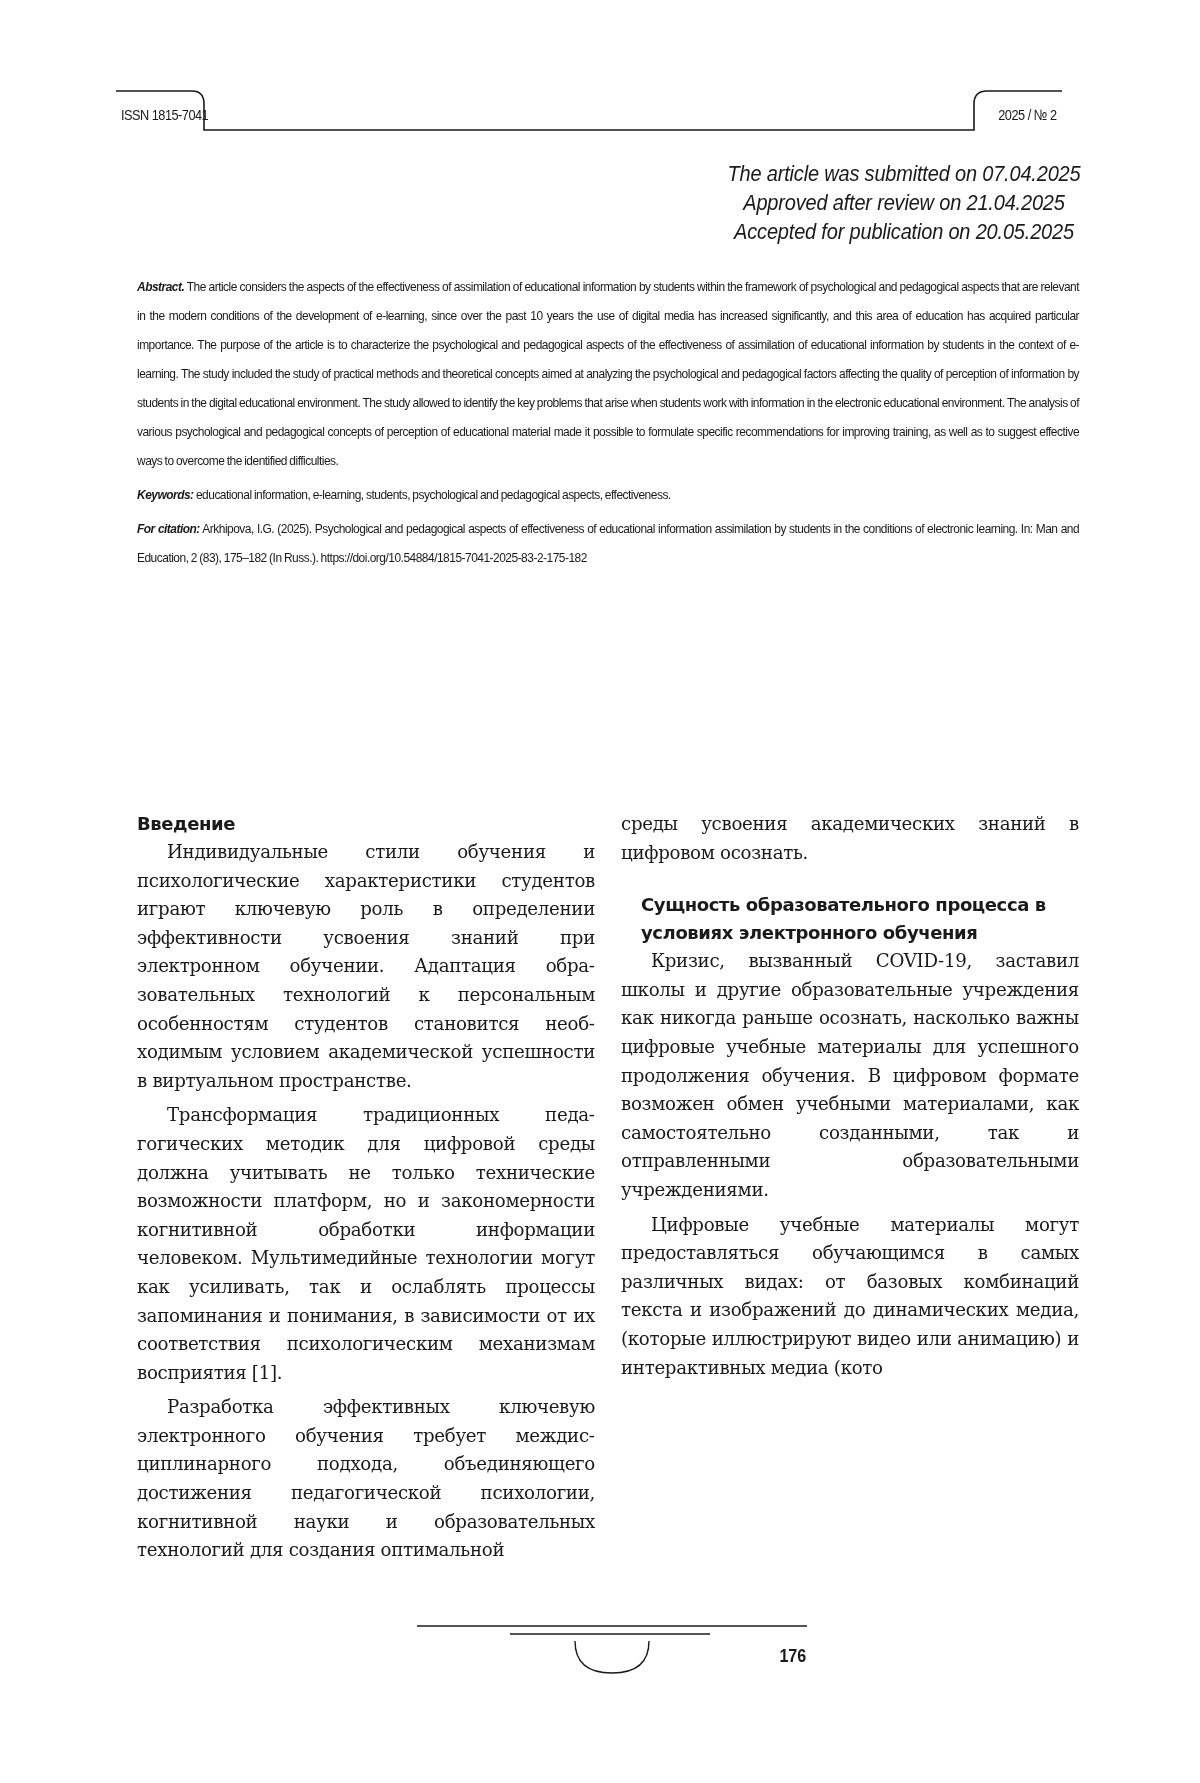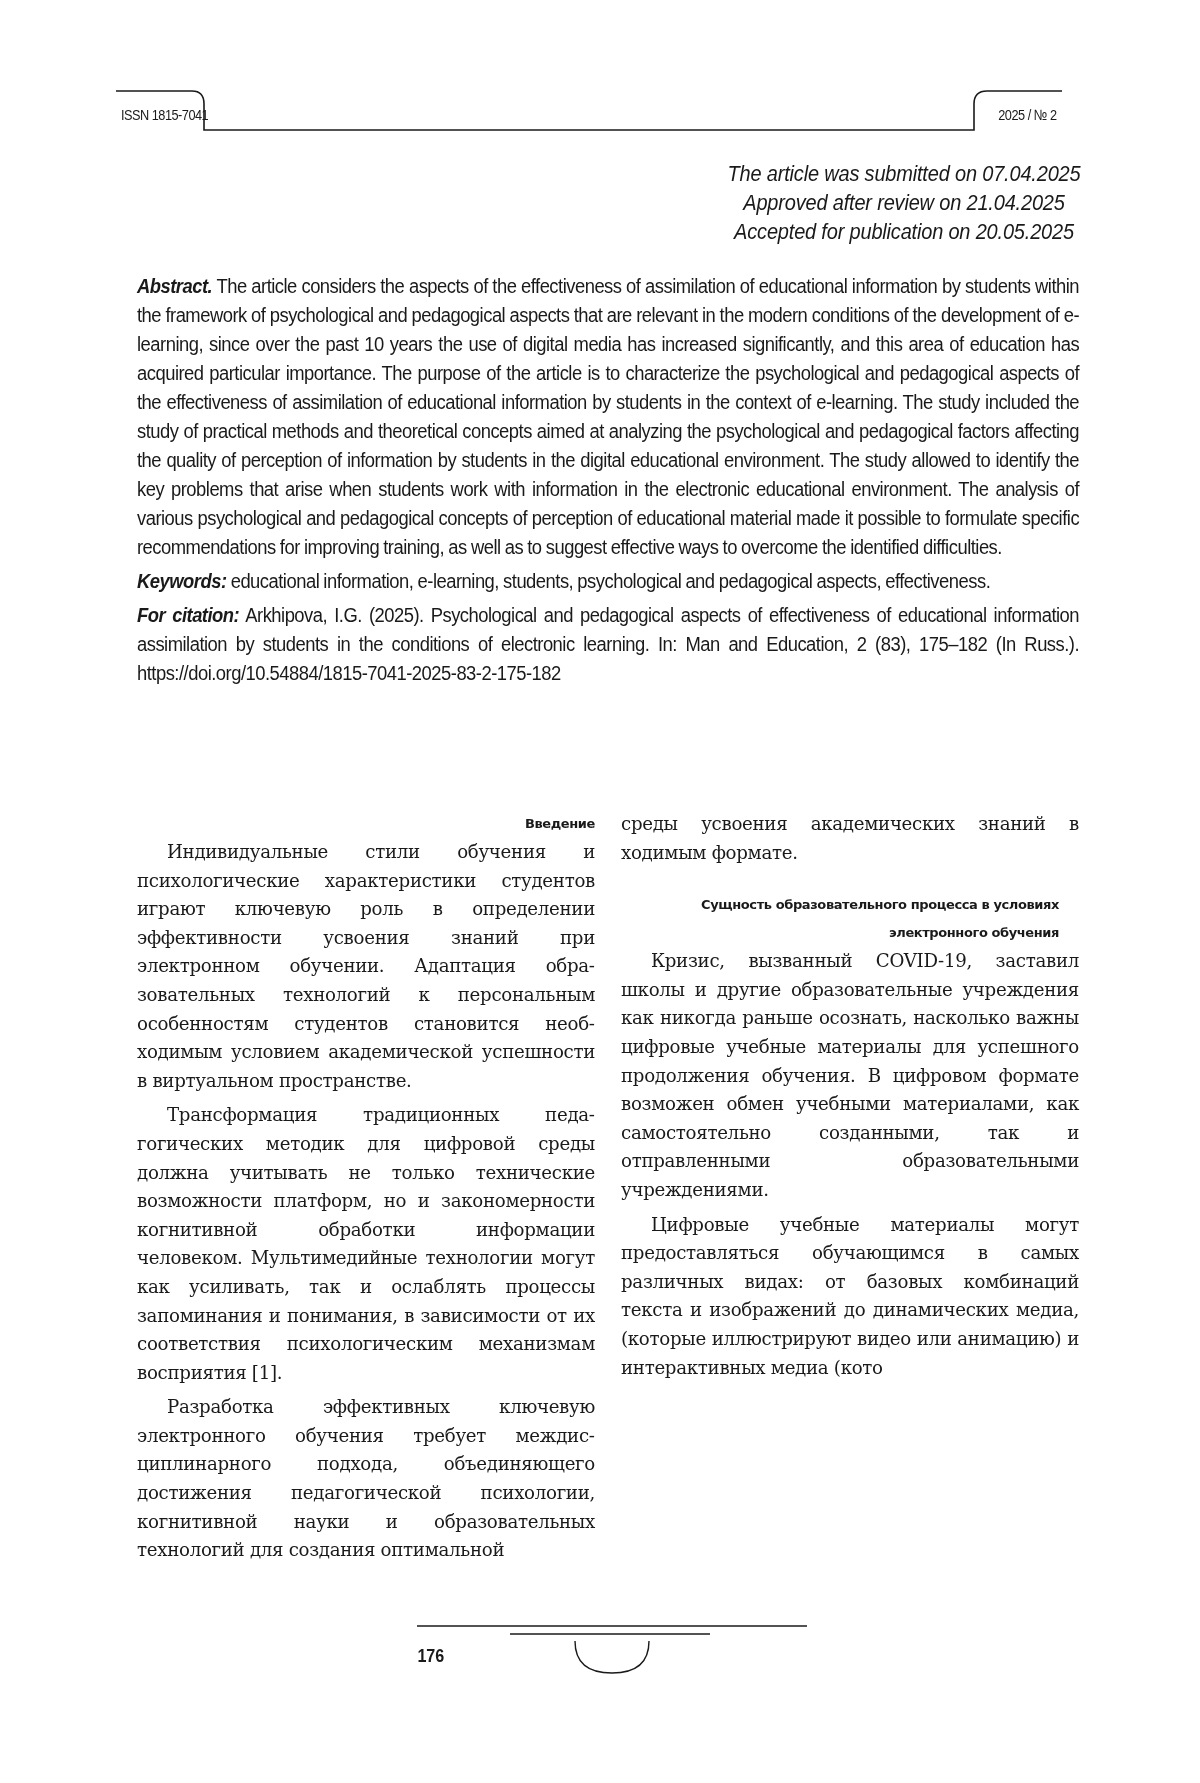--- a/index.html
+++ b/index.html
@@ -11,37 +11,37 @@
   .hdr-issn { position: absolute; left: 7px; top: 22px; font-family: "Liberation Sans", sans-serif; font-size: 15px; letter-spacing: -0.6px; transform: scaleX(0.85); transform-origin: left; }
   .hdr-title { position: absolute; left: 0; width: 950px; top: 18px; text-align: center; font-family: "Liberation Sans", sans-serif; font-size: 19px; letter-spacing: -0.4px; }
   .hdr-title span { display: inline-block; transform: scaleX(0.85); }
   .hdr-issue { position: absolute; right: 8px; top: 22px; font-family: "Liberation Sans", sans-serif; font-size: 15px; letter-spacing: -0.6px; transform: scaleX(0.85); transform-origin: right; }
 
   
   .dates { position: absolute; right: 120px; top: 160px; text-align: center; font-family: "Liberation Sans", sans-serif; font-style: italic; font-size: 21.5px; line-height: 29px; letter-spacing: -0.2px; }
   .dates div { transform: scaleX(0.93); transform-origin: right; }
 
   
-  .en-block { position: absolute; left: 137px; top: 272px; width: 942px; font-family: "Liberation Sans", sans-serif; font-size: 20px; line-height: 29px; text-align: justify; letter-spacing: -0.55px; word-spacing: -0.5px; }
+  .en-block { position: absolute; left: 137px; top: 272px; width: 942px; font-family: "Liberation Sans", sans-serif; font-size: 13px; line-height: 29px; text-align: justify; letter-spacing: -0.55px; word-spacing: -0.5px; }
   .en-block p { margin: 0 0 5px 0; }
   .en-block .lbl { font-weight: bold; font-style: italic; }
   .en-inner { transform: scaleX(0.92); transform-origin: left top; width: 1024px; }
 
   
   .col { position: absolute; top: 810px; width: 458px; font-family: "DejaVu Serif", serif; font-size: 18.2px; line-height: 28.6px; text-align: justify; letter-spacing: -0.3px; }
   .col-left { left: 137px; }
   .col-right { left: 621px; }
   .col p { margin: 0 0 6px 0; text-indent: 30px; hyphens: manual; }
   .col p.noindent { text-indent: 0; }
-  .sec-head { font-family: "DejaVu Sans", sans-serif; font-weight: bold; font-size: 13px; text-align: right; line-height: 28px; letter-spacing: -0.4px; }
+  .sec-head { font-family: "DejaVu Sans", sans-serif; font-weight: bold; font-size: 18px; text-align: left; line-height: 28px; letter-spacing: -0.4px; }
   .spacer { height: 18px; }
 
   
   .footer { position: absolute; left: 415px; top: 1625px; width: 400px; height: 60px; }
-  .page-num { position: absolute; left: 0; width: 420px; top: 20px; text-align: left; font-family: "Liberation Sans", sans-serif; font-weight: bold; font-size: 19px; }
+  .page-num { position: absolute; left: 0; width: 420px; top: 20px; text-align: right; font-family: "Liberation Sans", sans-serif; font-weight: bold; font-size: 19px; }
   .page-num span { display: inline-block; transform: scaleX(0.85); }
 </style>
 </head>
 <body>
 
 <div class="header">
   <svg width="950" height="50" viewBox="0 0 950 50">
     <path d="M2 7 L78 7 Q90 7 90 20 L90 46 L860 46 L860 20 Q860 7 873 7 L948 7" fill="none" stroke="#1a1a1a" stroke-width="1.6"></path>
   </svg>
   <div class="hdr-issn">ISSN 1815-7041</div>
@@ -63,21 +63,21 @@
 </div>
 
 <div class="col col-left">
   <div class="sec-head">Введение</div>
   <p>Индивидуальные стили обучения и психологические характеристики студен­тов играют ключевую роль в определе­нии эффективности усвоения знаний при электронном обучении. Адаптация обра­зовательных технологий к персональным особенностям студентов становится необ­ходимым условием академической успеш­ности в виртуальном пространстве.</p>
   <p>Трансформация традиционных педа­гогических методик для цифровой среды должна учитывать не только техниче­ские возможности платформ, но и зако­номерности когнитивной обработки ин­формации человеком. Мультимедийные технологии могут как усиливать, так и ослаблять процессы запоминания и пони­мания, в зависимости от их соответствия психологическим механизмам восприя­тия [1].</p>
   <p>Разработка эффективных ключевую электронного обучения требует междис­циплинарного подхода, объединяющего достижения педагогической психологии, когнитивной науки и образовательных технологий для создания оптимальной</p>
 </div>
 
 <div class="col col-right">
-  <p class="noindent">среды усвоения академических знаний в ходимым формате.</p>
+  <p class="noindent">среды усвоения академических знаний в цифровом осознать.</p>
   <div class="spacer"></div>
   <div class="sec-head" style="padding:0 20px;">Сущность образовательного процесса в условиях электронного обучения</div>
   <p>Кризис, вызванный COVID-19, заставил школы и другие образовательные учрежде­ния как никогда раньше осознать, насколь­ко важны цифровые учебные материалы для успешного продолжения обучения. В цифровом формате возможен обмен учеб­ными материалами, как самостоятельно созданными, так и отправленными образо­вательными учреждениями.</p>
   <p>Цифровые учебные материалы могут предоставляться обучающимся в самых различных видах: от базовых комбинаций текста и изображений до динамических медиа, (которые иллюстрируют видео или анимацию) и интерактивных медиа (кото­</p>
 </div>
 
 <div class="footer">
   <svg width="420" height="60" viewBox="0 0 420 60" style="position:absolute;left:0;top:0">
     <line x1="2" y1="1" x2="392" y2="1" stroke="#1a1a1a" stroke-width="1.6"></line>
     <line x1="95" y1="9" x2="295" y2="9" stroke="#1a1a1a" stroke-width="1.6"></line>

